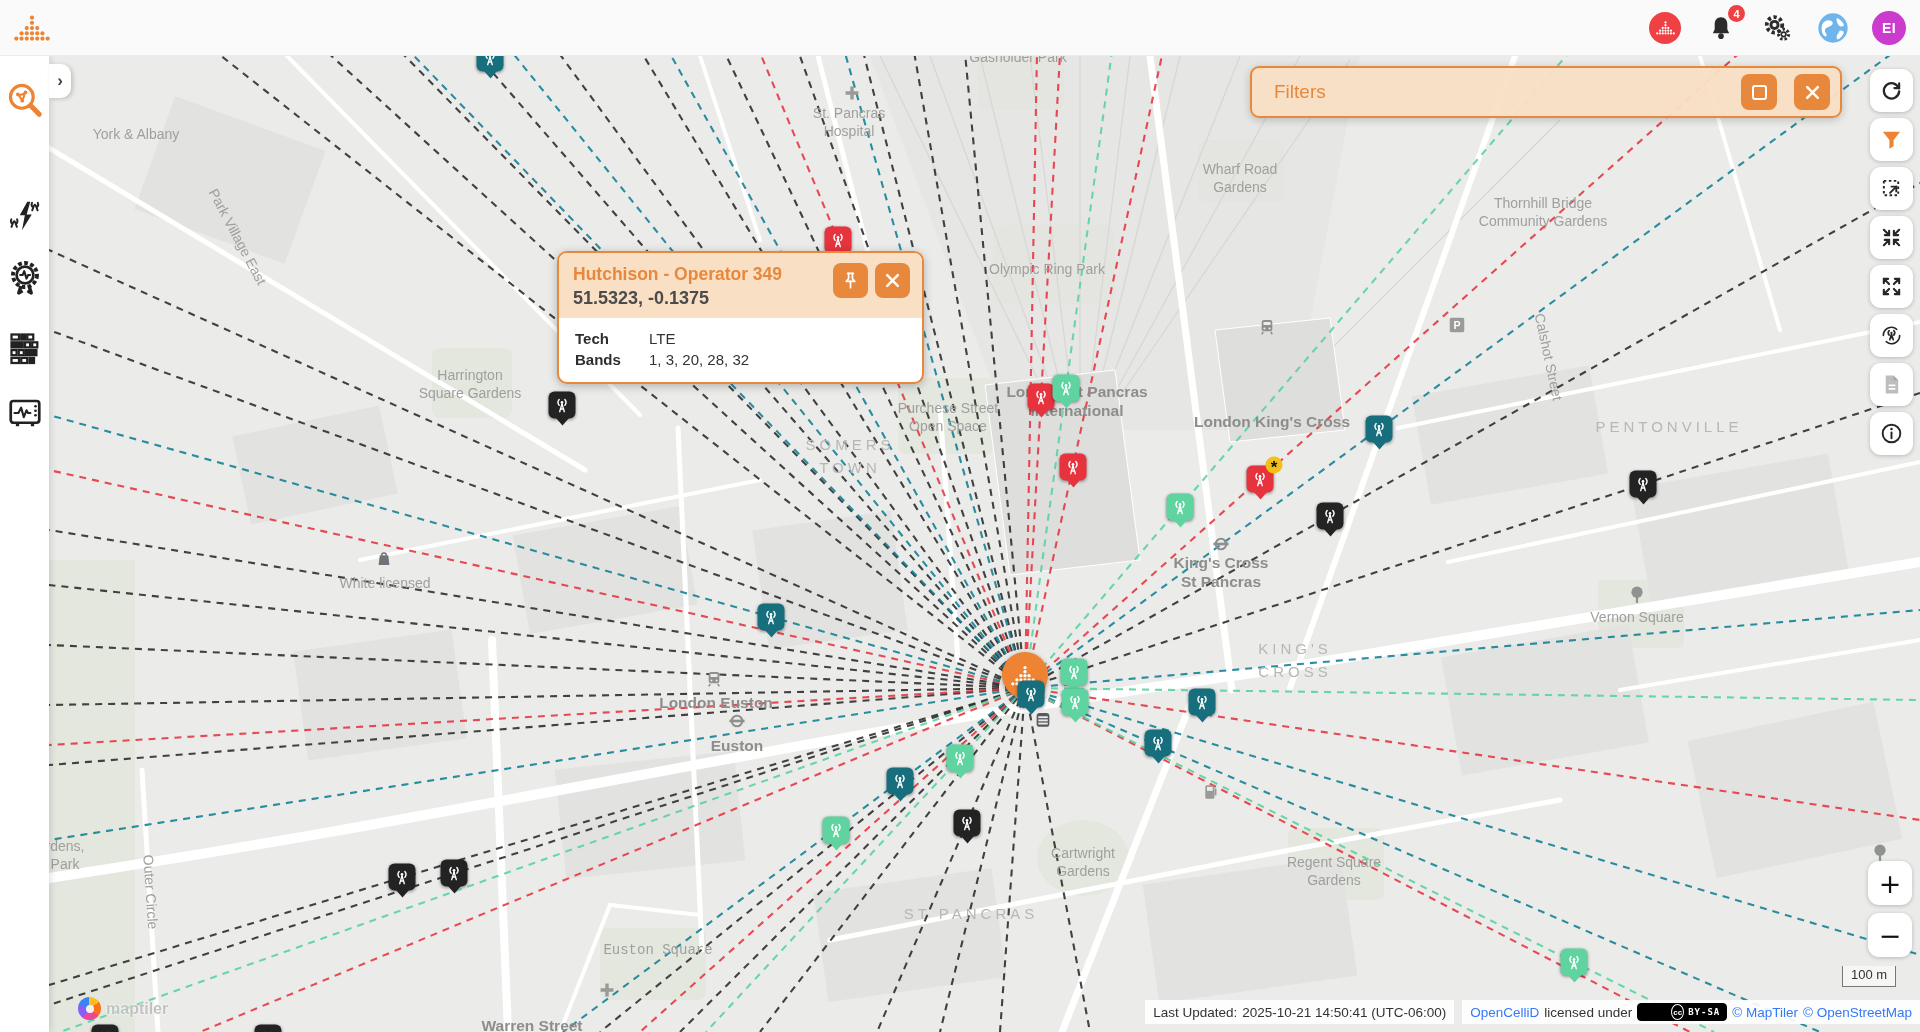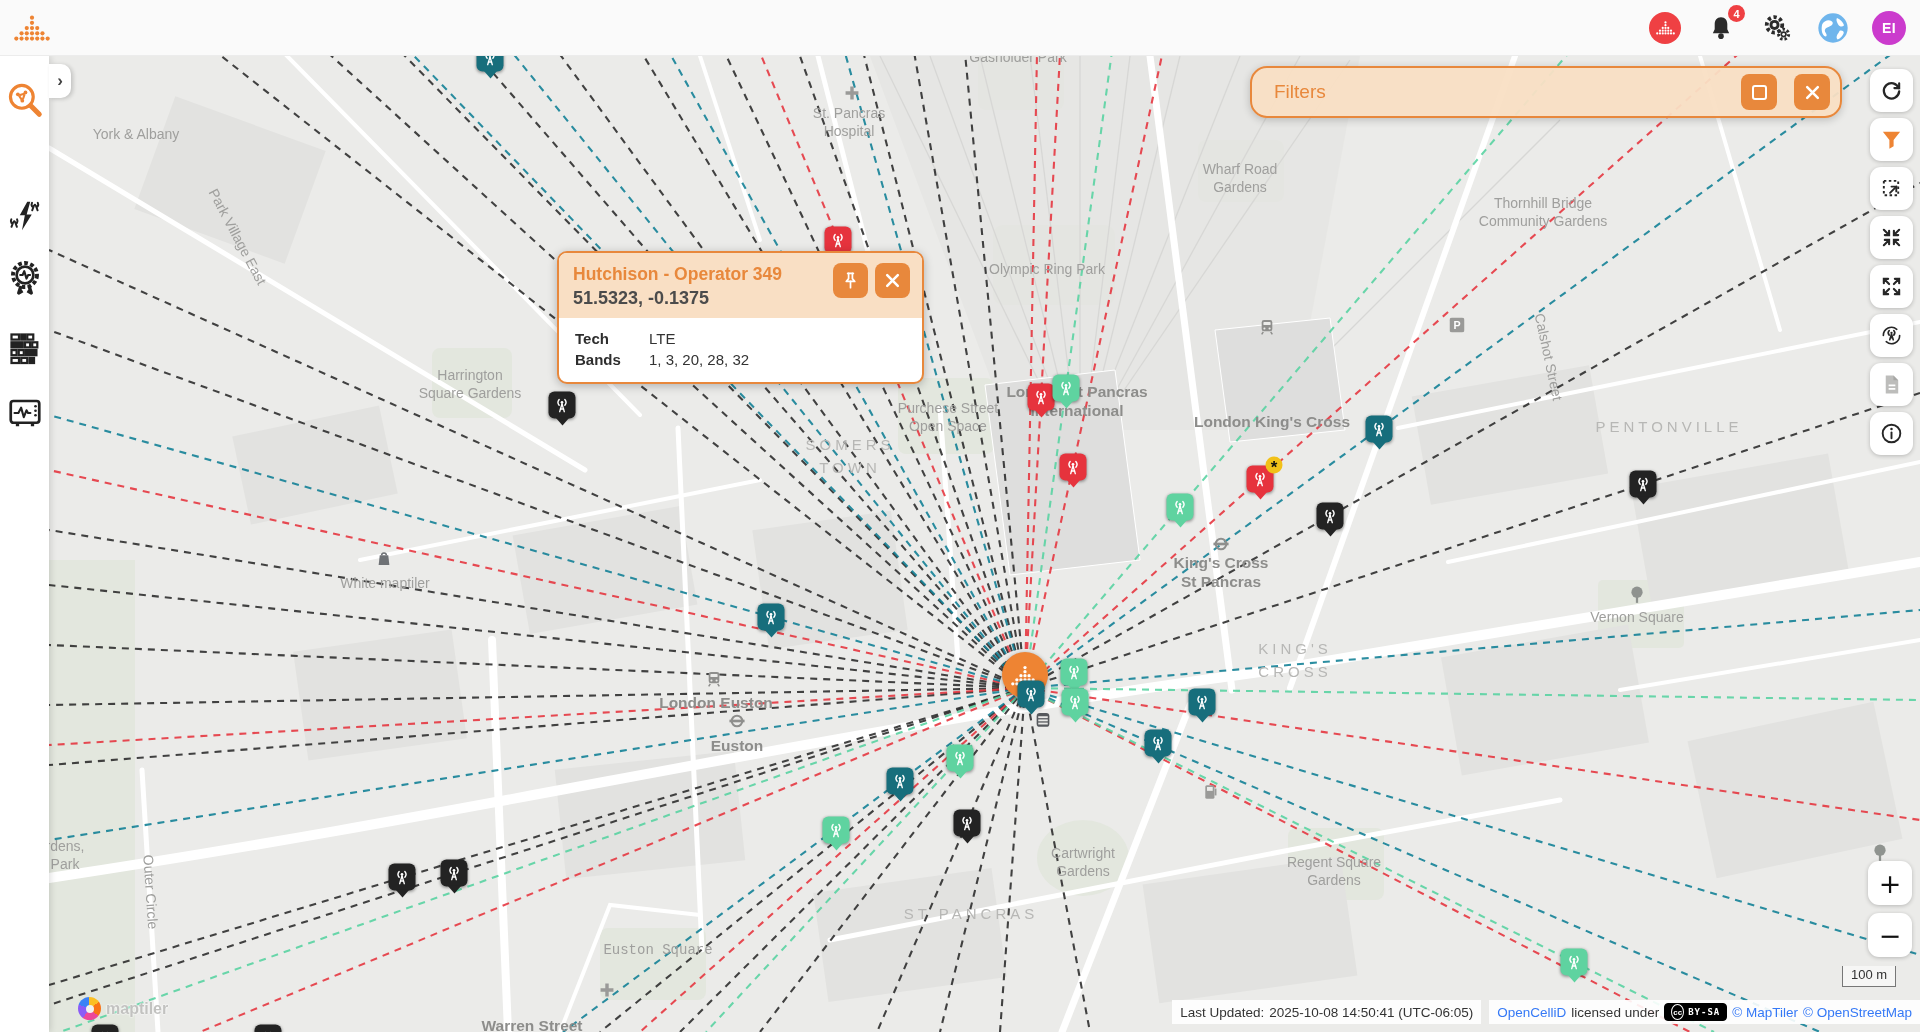--- a/index.html
+++ b/index.html
@@ -66,21 +66,21 @@
   .popup-btn { position:absolute; top:10px; width:35px; height:35px; border:none; border-radius:8px; background:#e8883c;
                display:flex; align-items:center; justify-content:center; cursor:pointer; }
   .popup-btn.pin { right:54px; } .popup-btn.close { right:12px; }
   .popup-body { padding:12px 16px 14px; }
   .popup-row { display:flex; font-size:15px; color:#333; margin-top:4px; }
   .popup-row:first-child { margin-top:0; }
   .popup-row .lbl { width:74px; font-weight:bold; color:#2e2e2e; }
 
   
   .filters { position:absolute; left:1250px; top:66px; width:592px; height:52px; z-index:7;
-             background:rgba(249,223,196,.95); border:2px solid #e8883c; border-radius:17px;
+             background:rgba(249,223,196,.95); border:2px solid #e8883c; border-radius:9px;
              box-shadow:0 2px 8px rgba(0,0,0,.2); display:flex; align-items:center;gap:7px; }
   .filters-title { color:#e8883c; font-size:19px; margin-left:22px; flex:1; }
   .filters .fbtn { width:36px; height:36px; border:none; border-radius:8px; background:#e8883c; margin-right:10px;
                    display:flex; align-items:center; justify-content:center; cursor:pointer; }
   .fbtn .sq { width:15px; height:15px; border:2.5px solid #fff; border-radius:3px; }
 
   
   .ctrl-col { position:absolute; left:1870px; top:69px; z-index:7; display:flex; flex-direction:column; gap:6px; }
   .ctrl-btn { width:43px; height:43px; background:#fff; border:none; border-radius:11px;
               box-shadow:0 1px 4px rgba(0,0,0,.22); display:flex; align-items:center; justify-content:center; cursor:pointer; }
@@ -92,21 +92,21 @@
 
   .scale { position:absolute; left:1842px; top:966px; z-index:7; width:54px; height:21px; font-size:13px; color:#333;
            background:rgba(255,255,255,.55); border:1.5px solid #777; border-top:none; text-align:center; line-height:18px; }
 
   
   .attrib-wrap { position:absolute; right:0; bottom:8px; z-index:8; display:flex; gap:8px; align-items:center; font-size:13.5px; color:#333; }
   .chip { background:rgba(255,255,255,.9); padding:3px 8px; display:flex; align-items:center; gap:5px; height:24px; }
   .attrib-wrap a { text-decoration:none; color:#3579f6; cursor:pointer; }
   .cc-badge { background:#000; border-radius:4px; border:1px solid #000; height:18px; display:flex; align-items:center; gap:4px; padding:0 6px; }
   .cc-circle { width:13px; height:16px; border:1.3px solid #fff; border-radius:50%; color:#fff; font-size:8px; font-weight:bold;
-               display:flex; align-items:center; justify-content:center; }
+               display:flex; align-items:center; justify-content:center;margin-left:27px; }
   .cc-text { color:#fff; font-size:9px; font-weight:bold; letter-spacing:1px; font-family:"DejaVu Sans Mono", monospace; }
 
   .maptiler-logo { position:absolute; left:78px; top:997px; z-index:8; display:flex; align-items:center; gap:5px; }
   .pinwheel { width:23px; height:23px; border-radius:50%; position:relative;
               background:conic-gradient(#fbbf24 0 55deg,#f97316 55deg 130deg,#ec4899 130deg 215deg,#8b5cf6 215deg 290deg,#3b82f6 290deg 360deg); }
   .pinwheel::after { content:""; position:absolute; left:7.5px; top:7.5px; width:8px; height:8px; border-radius:50%; background:#f2f2f0; }
   .maptiler-text { color:#c2c2c0; font-size:16px; font-weight:bold; text-shadow:0 0 2px #fff, 0 0 2px #fff; }
 </style>
 </head>
 <body>
@@ -268,21 +268,21 @@
         <div class="map-label station" style="left: 1272px; top: 422px;">London King's Cross</div>
         <div class="map-label station" style="left: 1077px; top: 402px;">London St Pancras
 International</div>
         <div class="map-label place" style="left: 948px; top: 417px;">Purchese Street
 Open Space</div>
         <div class="map-label station" style="left: 1221px; top: 573px;">King's Cross
 St Pancras</div>
         <div class="map-label district" style="left: 1295px; top: 660px;">KING'S
 CROSS</div>
         <div class="map-label place" style="left: 1548px; top: 357px; transform: translate(-50%, -50%) rotate(78deg);">Calshot Street</div>
-        <div class="map-label place" style="left: 385px; top: 584px;">White maptiler</div>
+        <div class="map-label place" style="left: 385px; top: 584px;">White licensed</div>
         <div class="map-label station" style="left: 716px; top: 703px;">London Euston</div>
         <div class="map-label station" style="left: 737px; top: 746px;">Euston</div>
         <div class="map-label place" style="left: 1637px; top: 618px;">Vernon Square</div>
         <div class="map-label place" style="left: 1334px; top: 871px;">Regent Square
 Gardens</div>
         <div class="map-label place" style="left: 1083px; top: 862px;">Cartwright
 Gardens</div>
         <div class="map-label district" style="left: 971px; top: 914px;">ST PANCRAS</div>
         <div class="map-label place" style="left: 658px; top: 951px; font-family: Liberation Mono, monospace;">Euston Square</div>
         <div class="map-label station" style="left: 532px; top: 1026px;">Warren Street</div>
@@ -804,21 +804,21 @@
   <div class="zoom-col">
     <button class="zoom-btn">+</button>
     <button class="zoom-btn">−</button>
   </div>
 
   <div class="scale">100 m</div>
 
   <div class="attrib-wrap">
     <div class="chip">
       <span>Last Updated:</span>
-      <span>2025-10-08 14:50:41 (UTC-06:05)</span>
+      <span>2025-10-21 14:50:41 (UTC-06:00)</span>
     </div>
     <div class="chip">
       <a>OpenCelliD</a>
       <span>licensed under</span>
       <span class="cc-badge">
         <span class="cc-circle">cc</span>
         <span class="cc-text">BY-SA</span>
       </span>
       <a>© MapTiler</a>
       <a>© OpenStreetMap</a>

